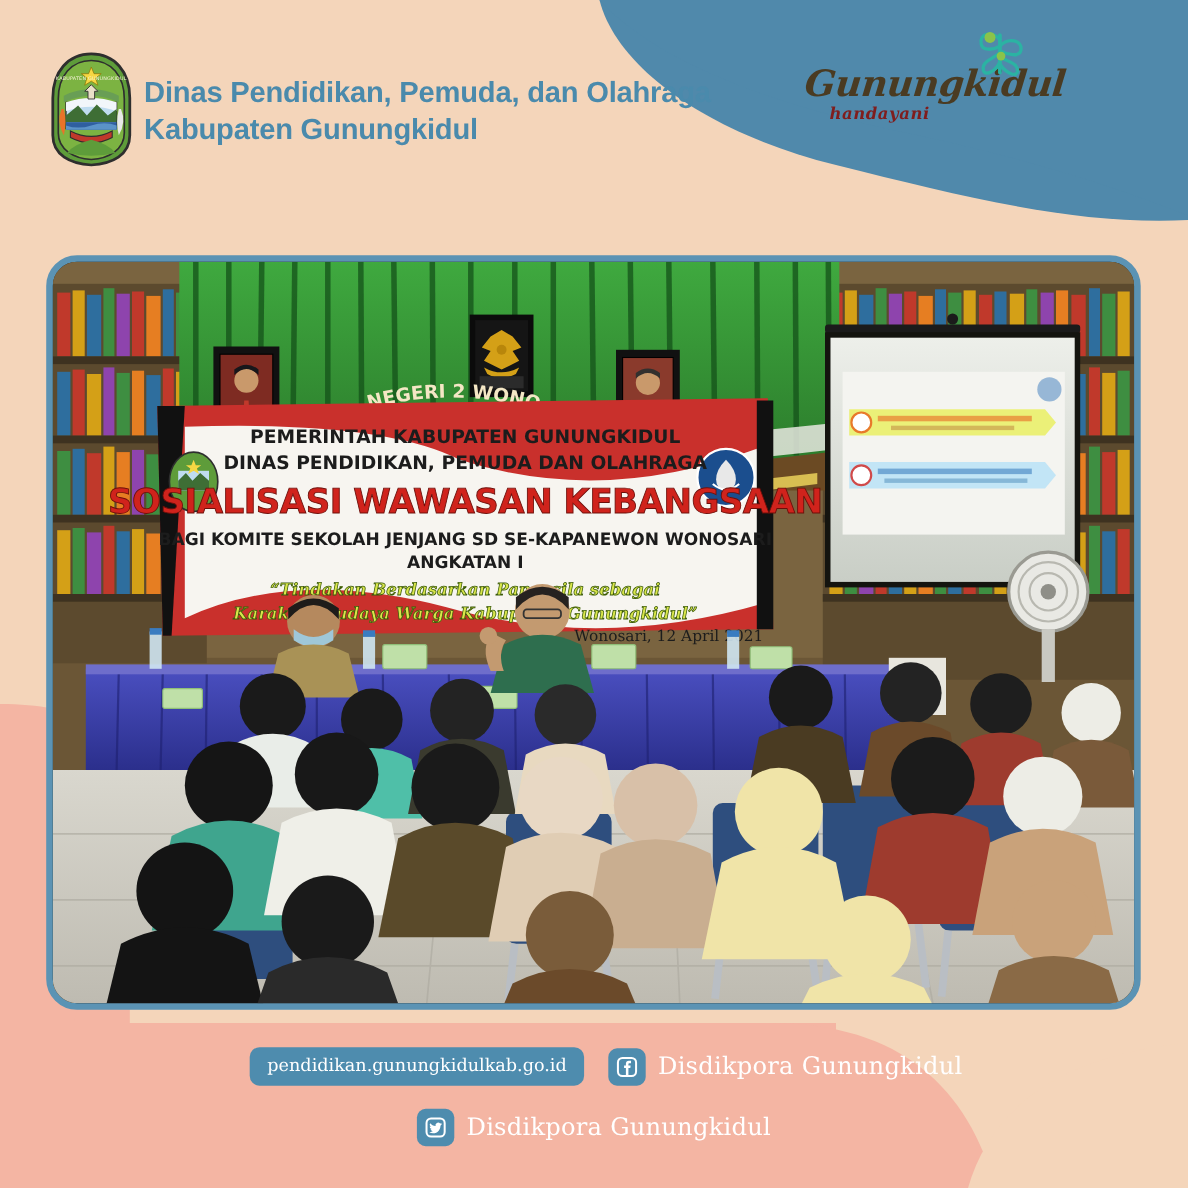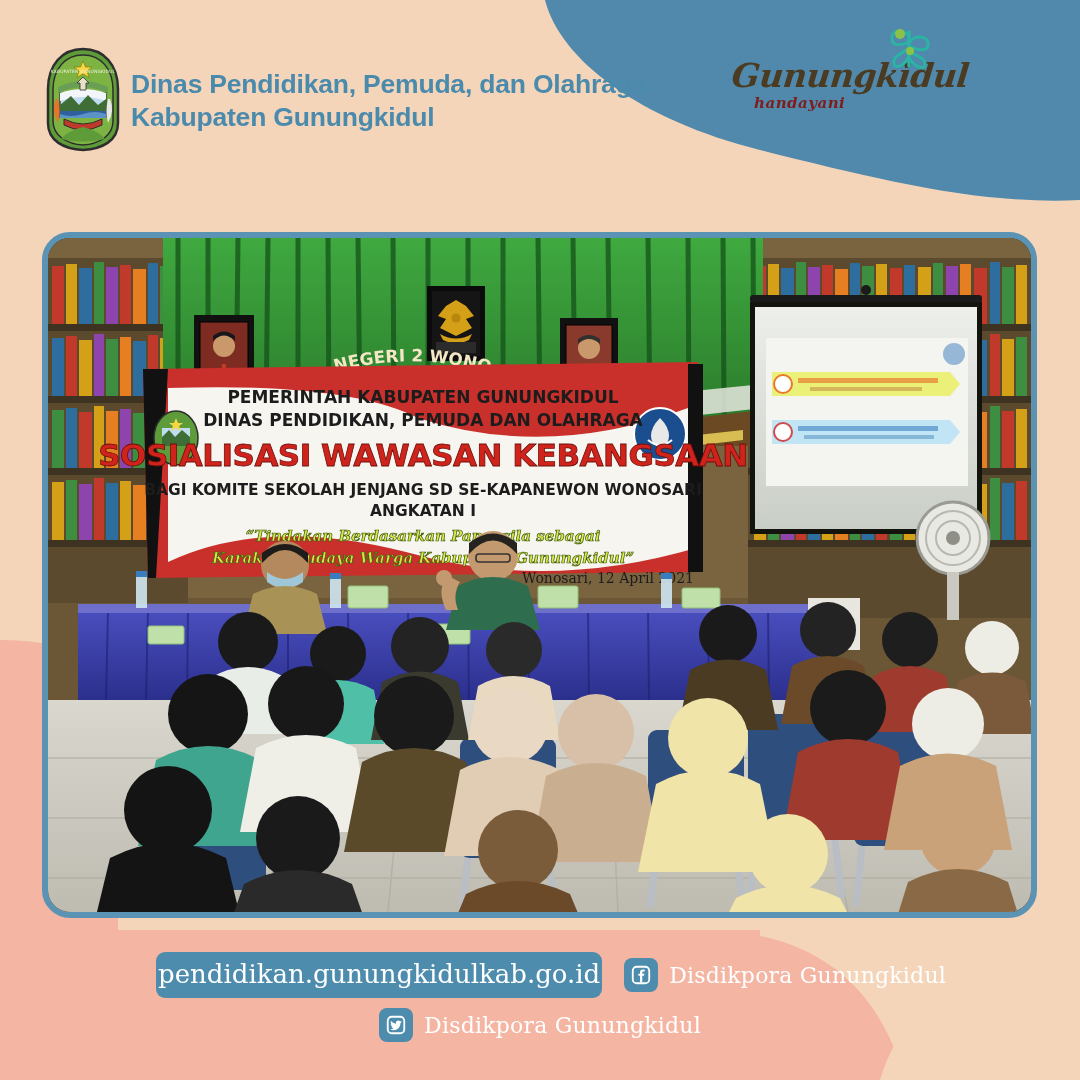--- a/index.html
+++ b/index.html
@@ -56,22 +56,22 @@
   .f-item{display:flex;align-items:center;gap:11px;}
   .f-label{
     color:#FFFFFF;font-family:"DejaVu Serif",serif;font-size:22px;
     letter-spacing:0.2px;white-space:nowrap;
   }
   .sq-icon{
     width:34px;height:34px;border-radius:8px;background:#4E8CAE;
     display:flex;align-items:center;justify-content:center;flex:none;
   }
   .url-pill{
-    background:#4E8CAE;border-radius:9px;padding:7px 2px 9px;margin:0 22px;
-    color:#fff;font-family:"DejaVu Serif",serif;font-size:26px;white-space:nowrap;
+    background:#4E8CAE;border-radius:9px;padding:7px 16px 9px;margin:0 22px;
+    color:#fff;font-family:"DejaVu Serif",serif;font-size:16px;white-space:nowrap;
   }
   .gap-r{margin-right:30px;}
 </style>
 </head>
 <body>
 
 <div class="stage">
 
   <div class="bg-base"></div>
 

